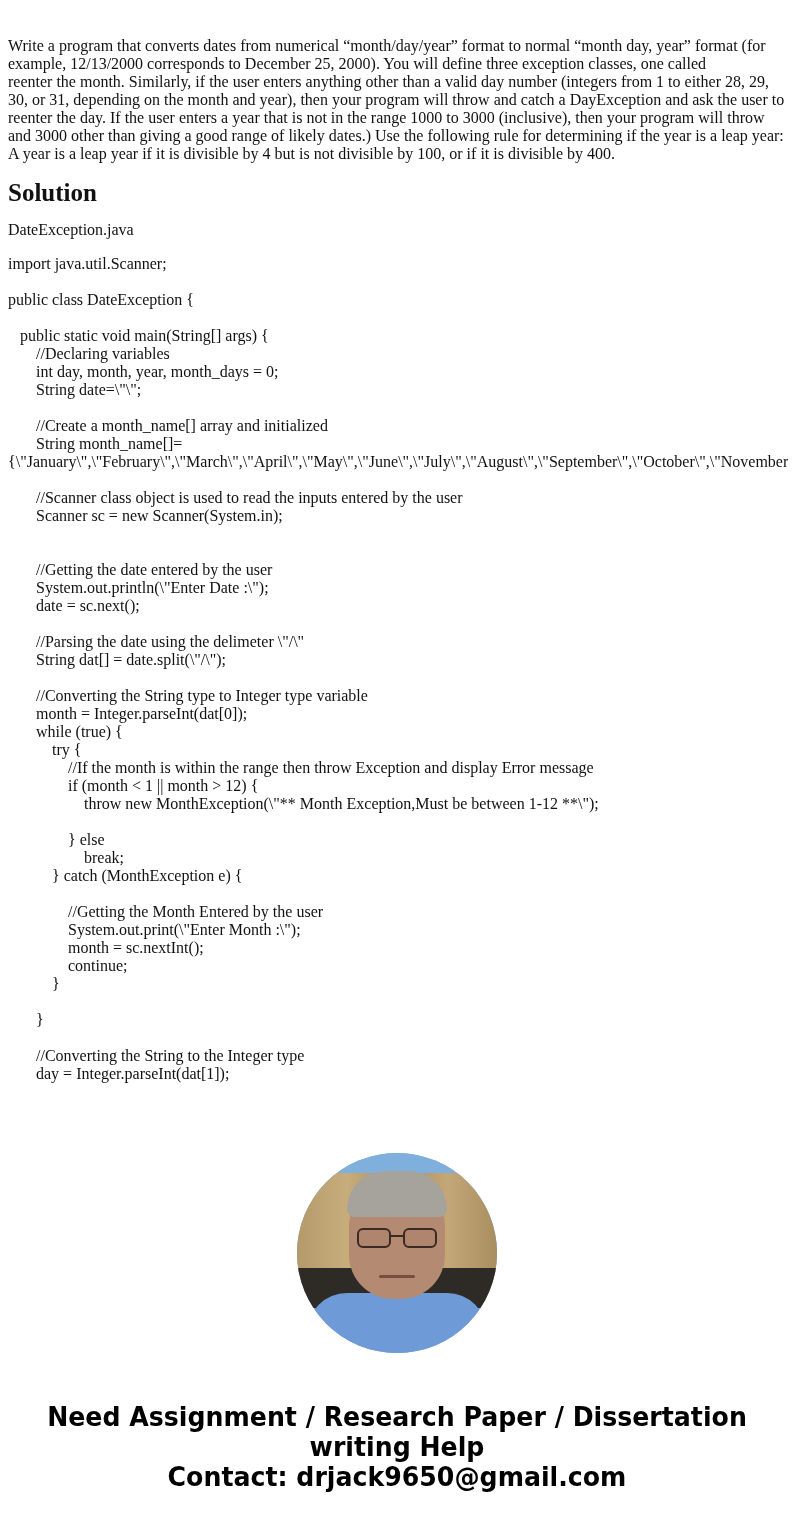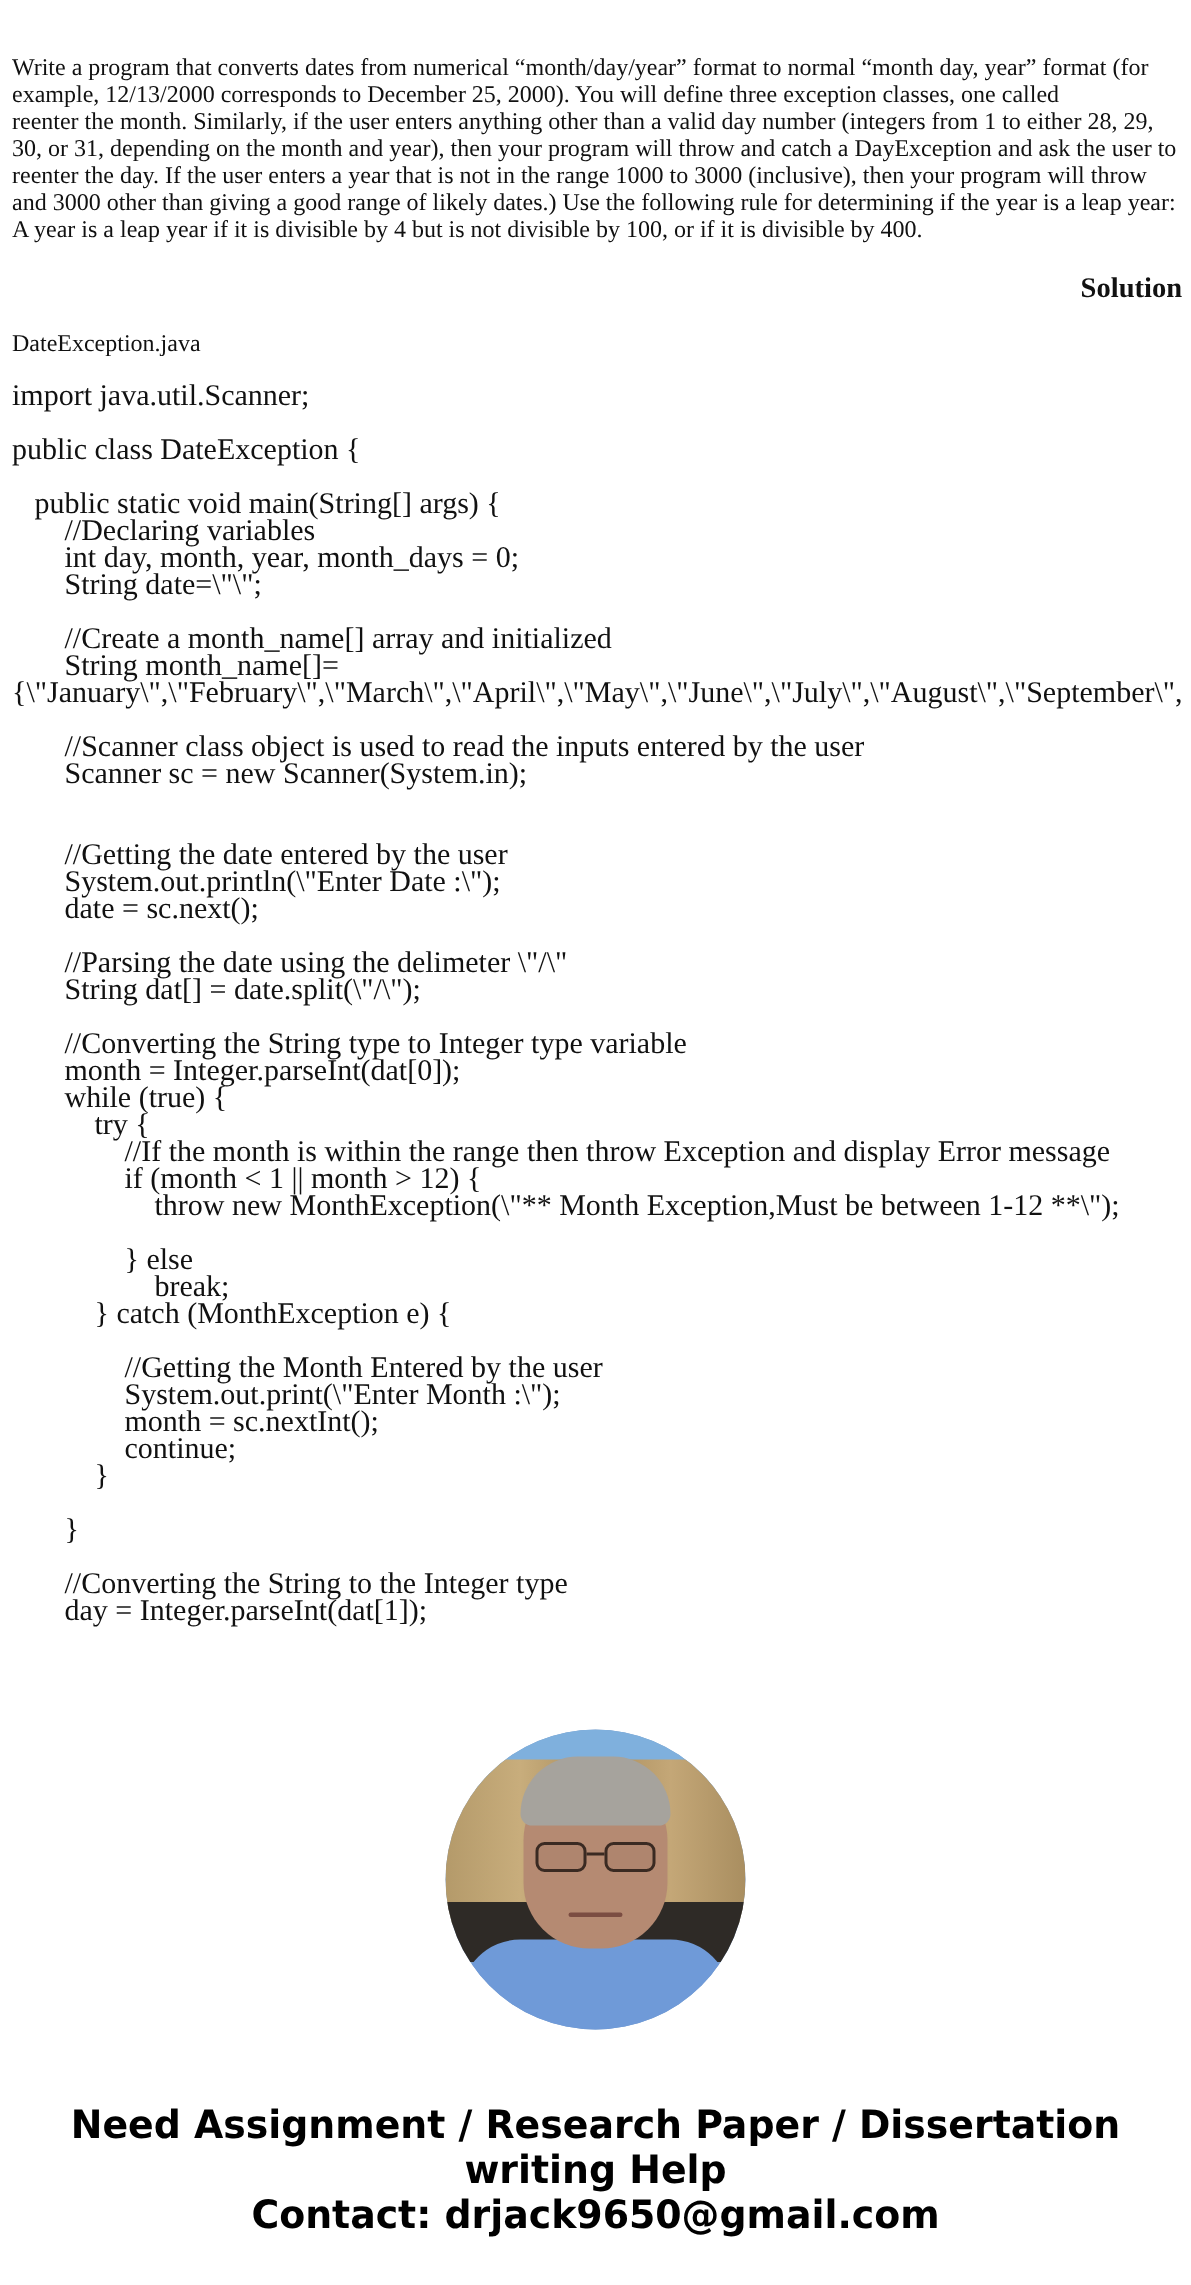--- a/index.html
+++ b/index.html
@@ -29,37 +29,36 @@
       height: 1114px;
       overflow: hidden;
       margin-top: 29px;
     }
     .question {
       margin: 0;
       line-height: 18px;
       font-size: 16px;
     }
     .solution-heading {
-      font-size: 19px;
+      font-size: 25px;
       font-weight: bold;
       margin: 19px 0 0 0;
       line-height: 22px;
-      text-align: right;
     }
     .file-heading {
       font-size: 16px;
       font-weight: normal;
       margin: 17px 0 0 0;
       line-height: 18px;
     }
     .code {
       margin: 16px 0 0 0;
       white-space: pre;
       font-family: "Liberation Serif", serif;
-      font-size: 20px;
+      font-size: 16px;
       line-height: 18px;
     }
     .code-line {
       display: block;
       height: 18px;
       white-space: pre;
     }
     .avatar-wrap {
       position: absolute;
       left: 297px;

